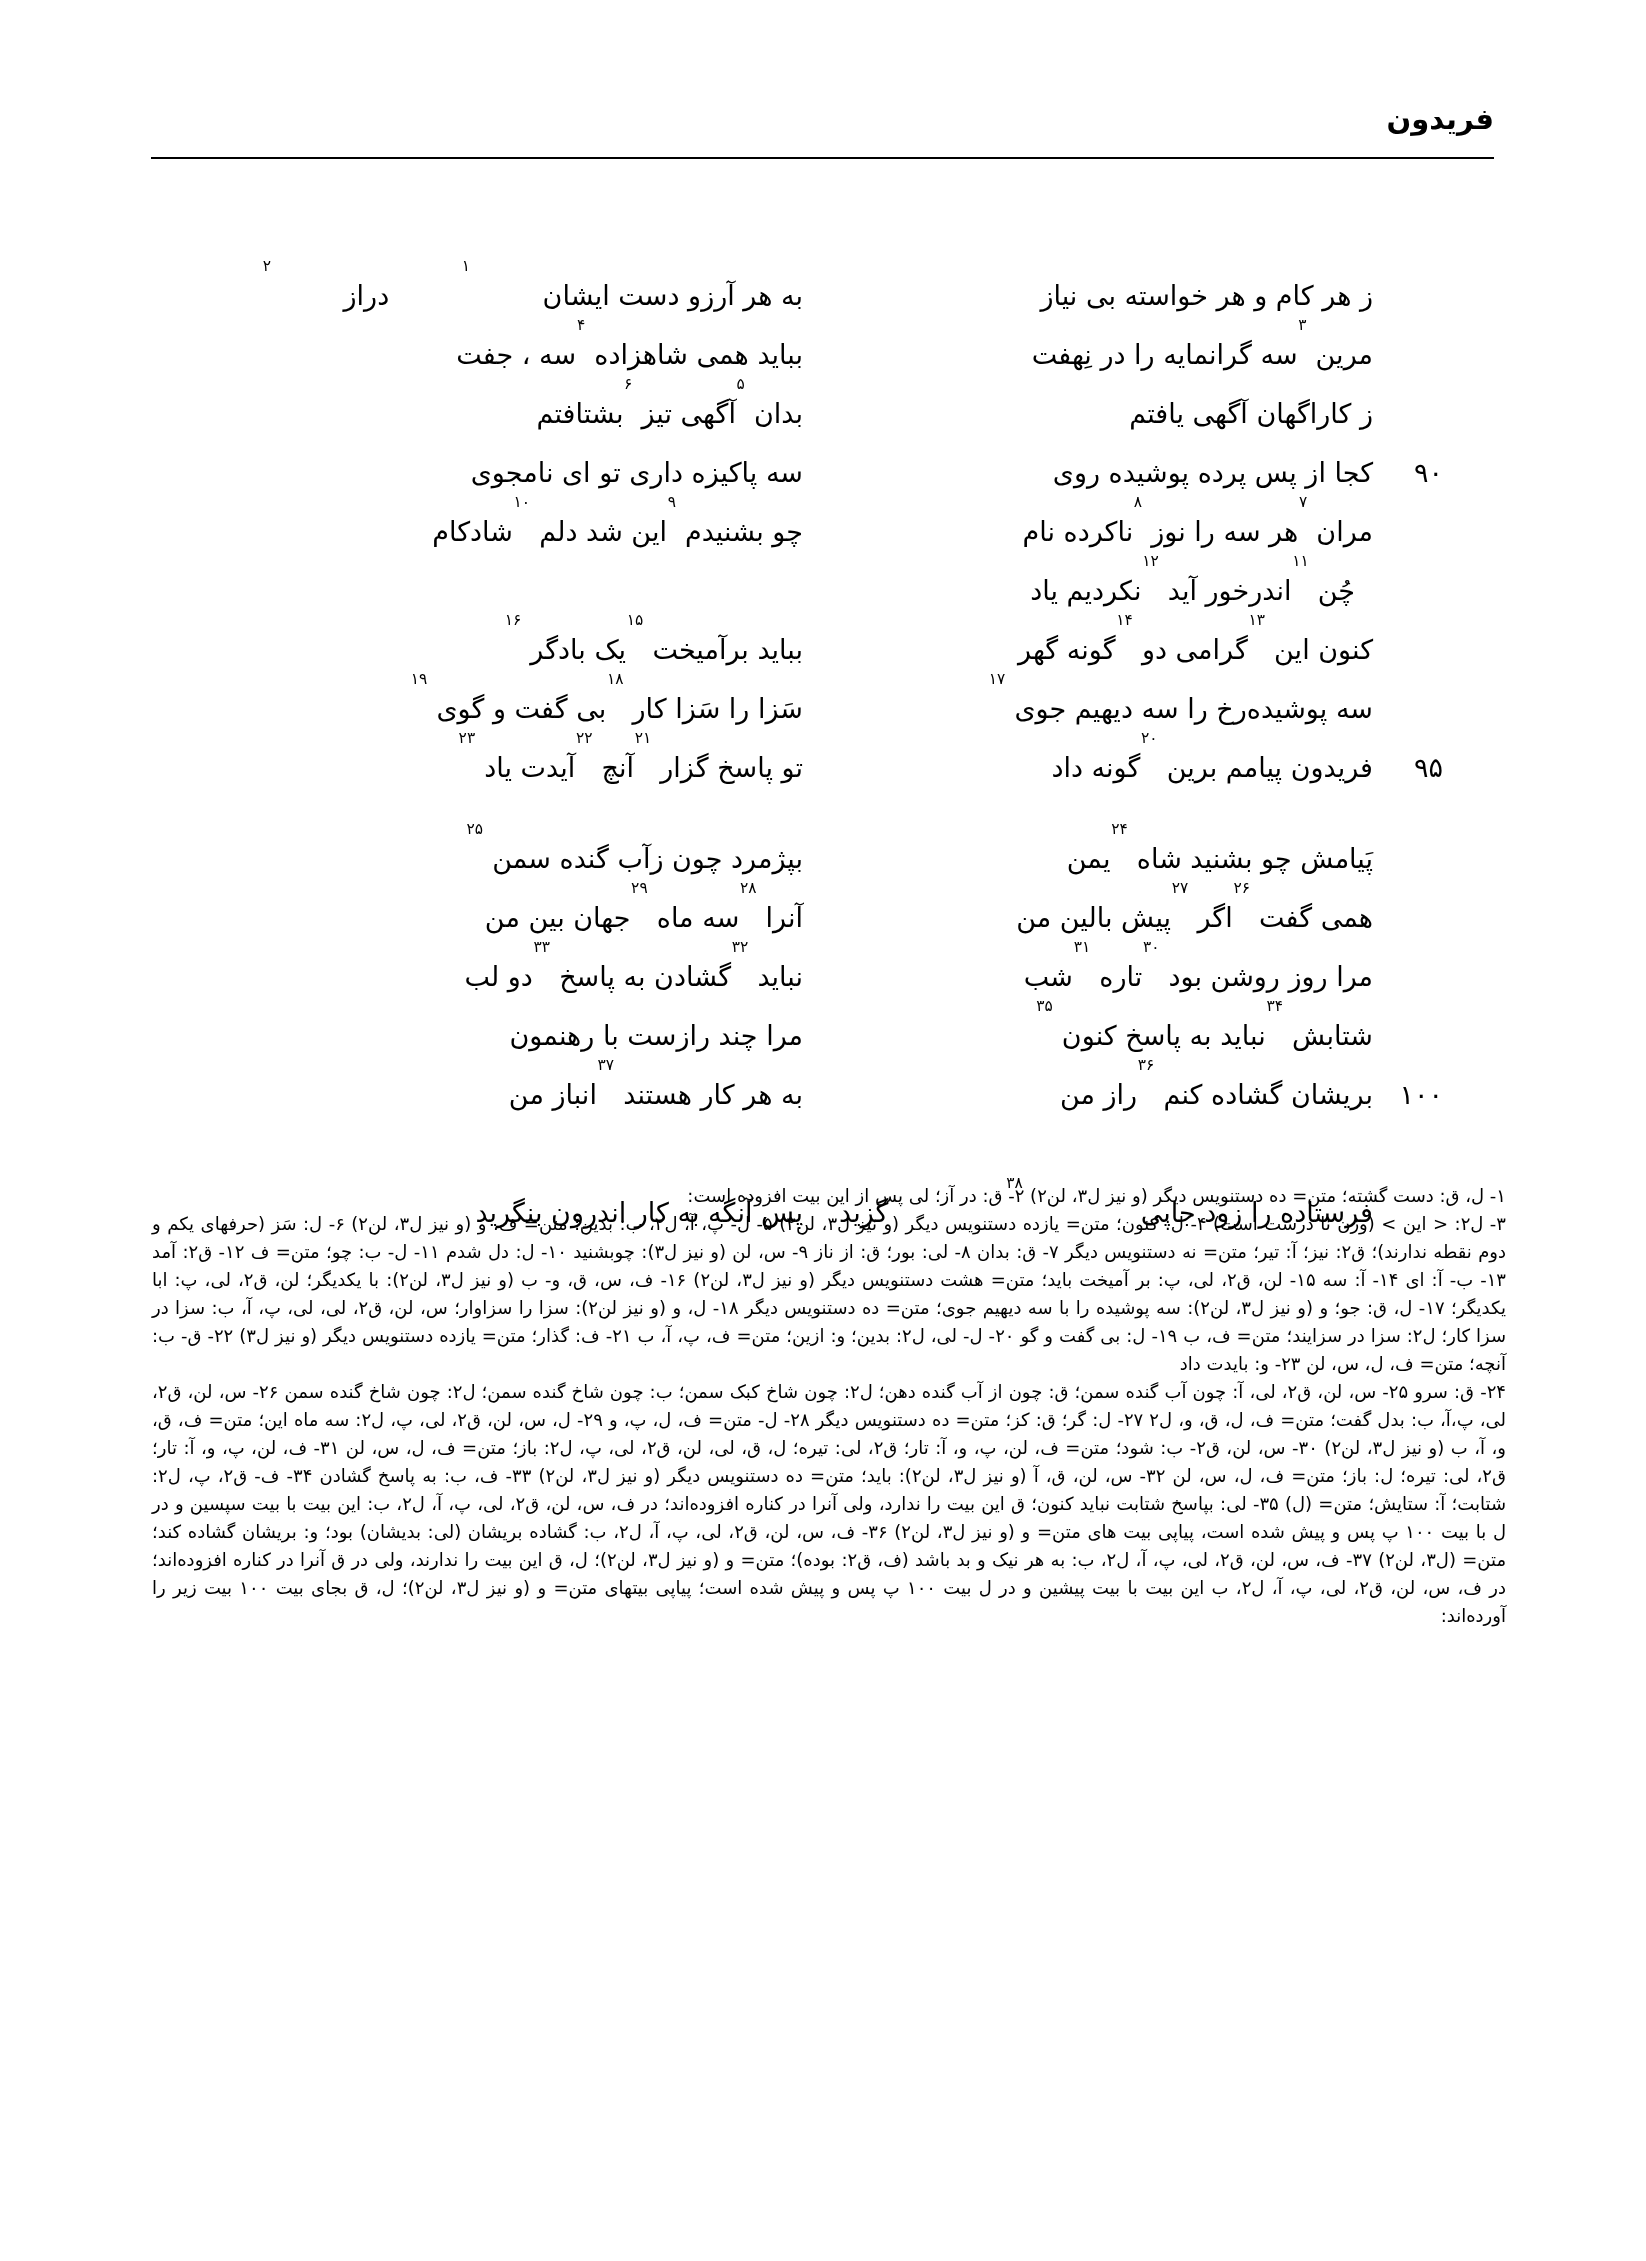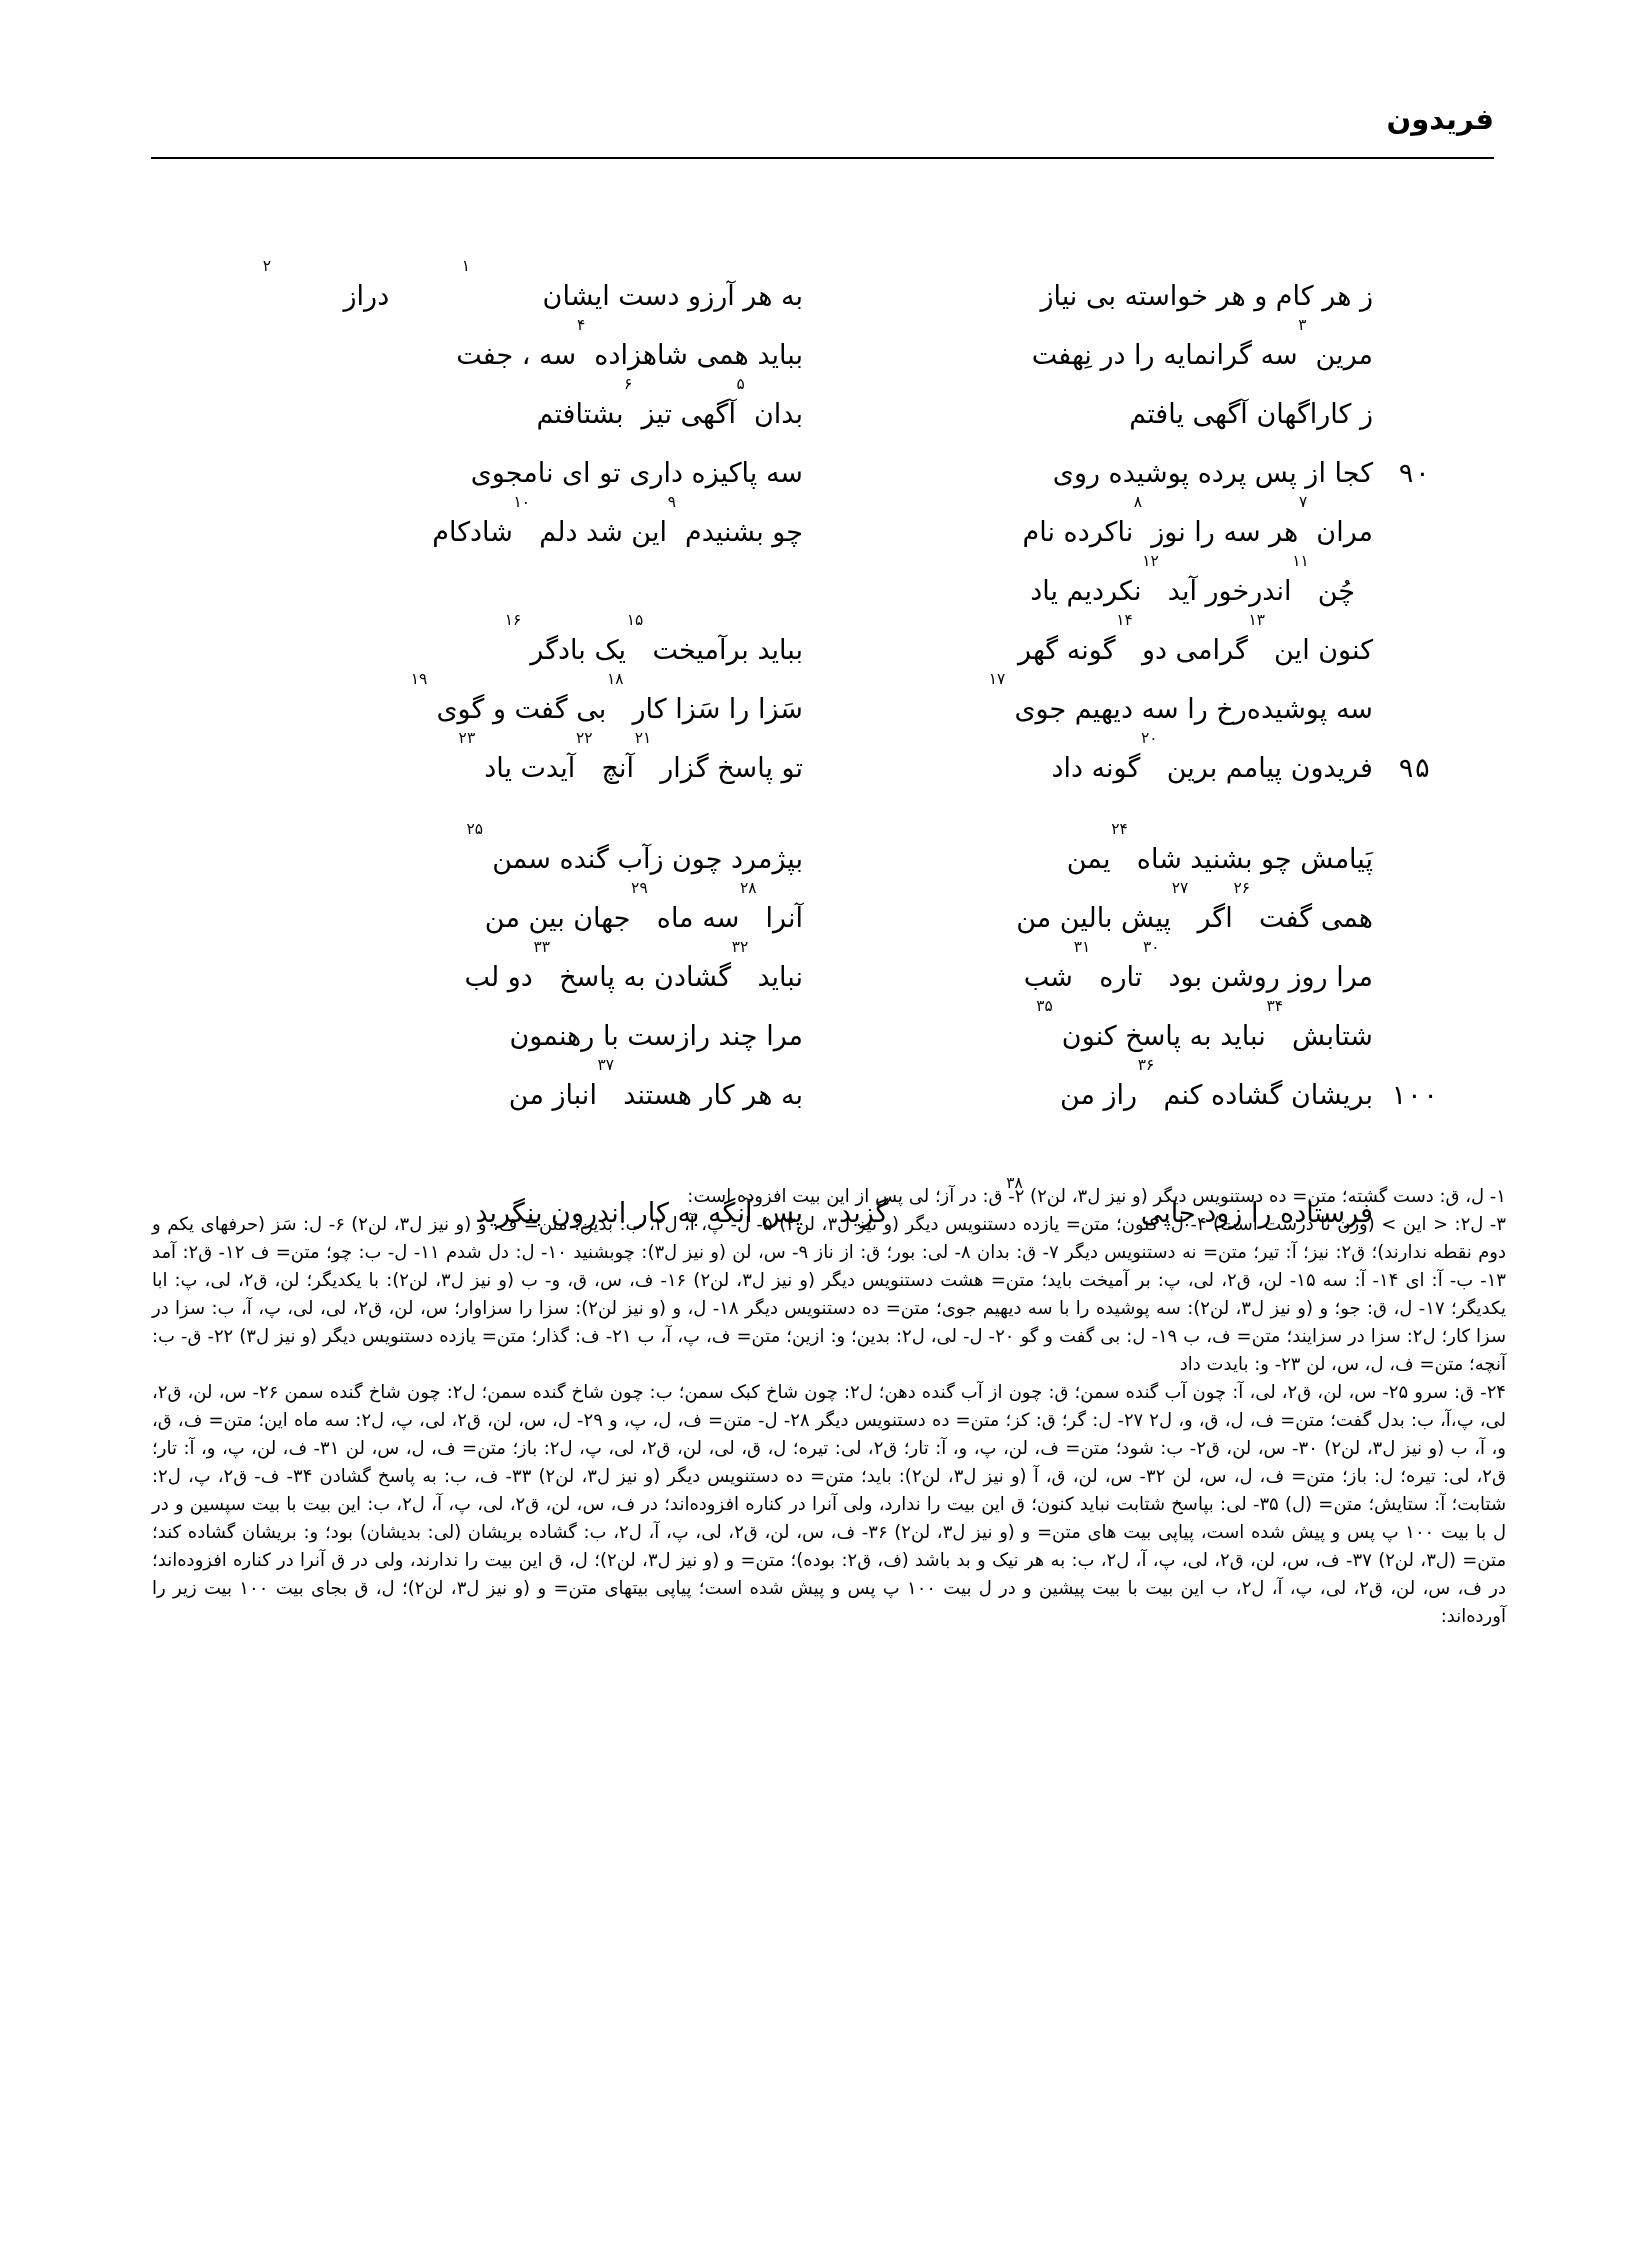--- a/index.html
+++ b/index.html
@@ -68,25 +68,24 @@
     height: 59px;
     font-size: 27px;
     line-height: 59px;
     white-space: nowrap;
   }
 
   
   .bayt-num {
     width: 70px;
     flex: 0 0 70px;
-    text-align: center;
+    text-align: right;
     padding-left: 12.6px;
     font-size: 27px;
     box-sizing: border-box;
-    font-family: Liberation Mono, monospace;
   }
 
   .hemistich {
     flex: 0 0 552px;
     width: 552px;
     box-sizing: border-box;
     
     display: flex;
     flex-direction: row;
     justify-content: space-between;

